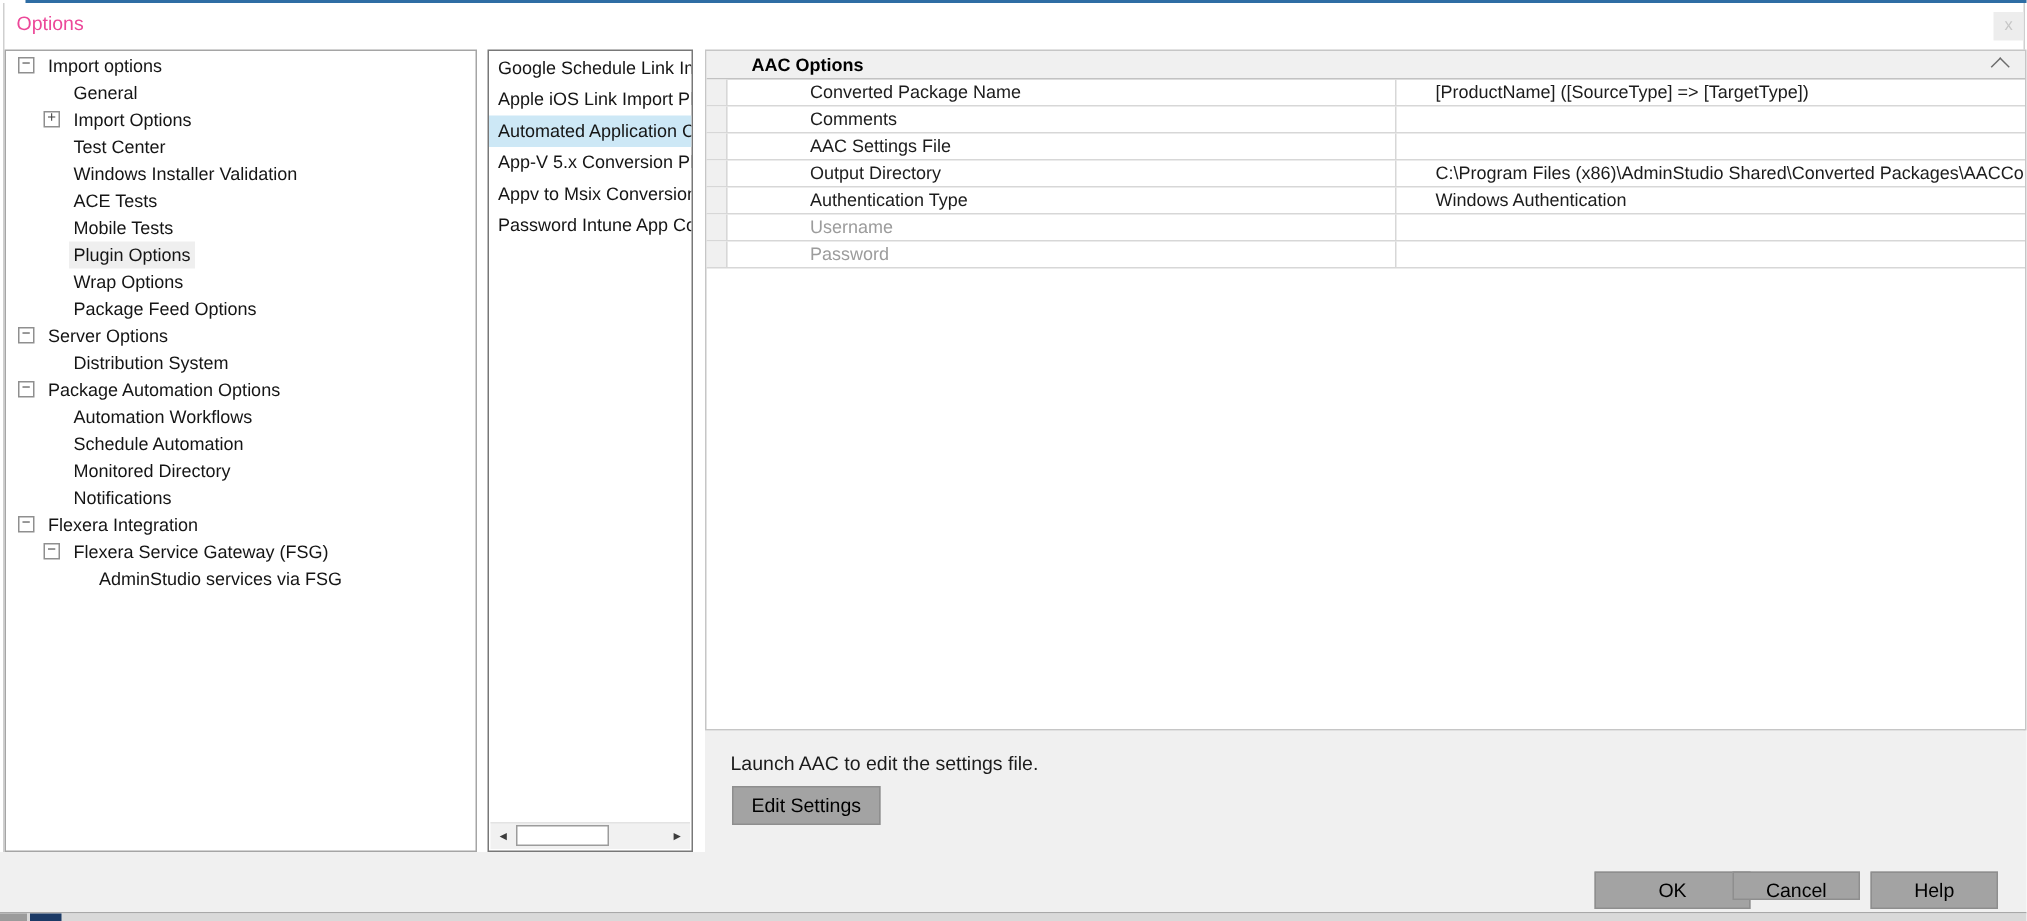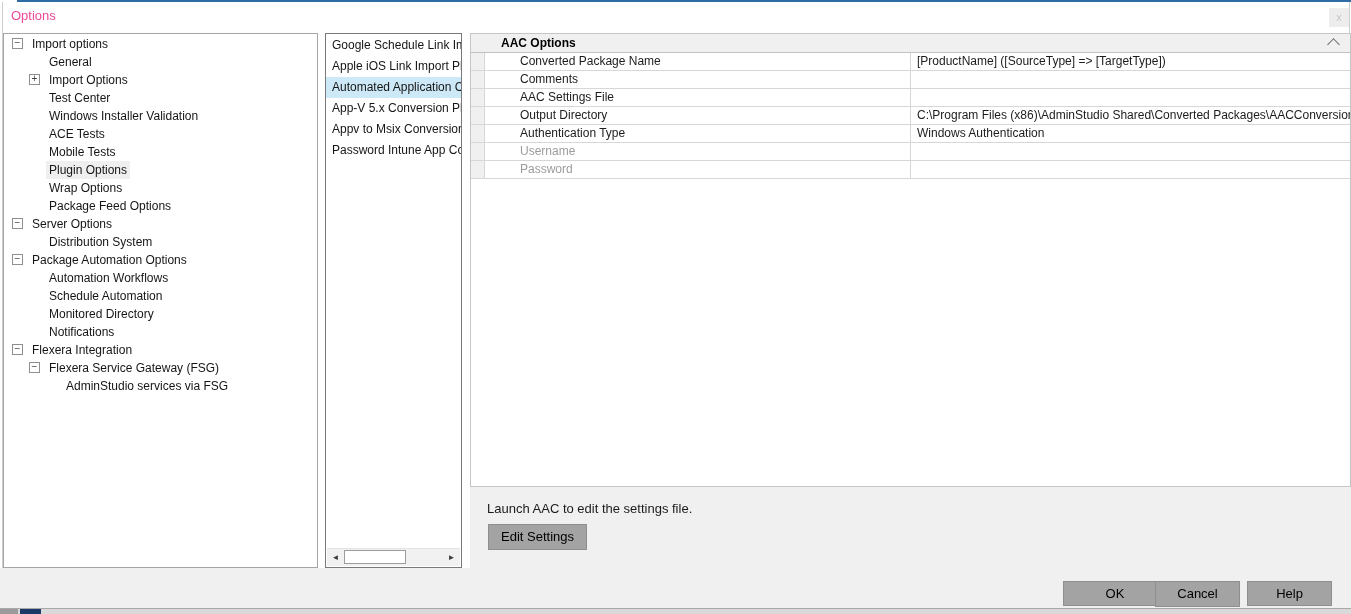--- a/index.html
+++ b/index.html
@@ -39,35 +39,35 @@
   .sb-left{left:0;}
   .sb-right{right:0;}
   .sb-thumb{position:absolute;left:17px;top:1px;width:62px;height:14px;box-sizing:border-box;background:#fff;border:1px solid #9c9c9c;}
 
   
   .grid-panel{position:absolute;left:470px;top:33px;width:881px;height:454px;box-sizing:border-box;
     border:1px solid #c6c6c6;background:#fff;overflow:hidden;}
   .grid-header{position:relative;height:18px;line-height:18px;background:#f0f0f0;font-size:12px;font-weight:bold;
     color:#000;padding-left:30px;border-bottom:1px solid #c2c2c2;}
   .chev{position:absolute;right:12px;top:6px;width:8px;height:8px;border-left:1px solid #6c6c6c;border-top:1px solid #6c6c6c;transform:rotate(45deg);}
-  .grow{position:relative;height:17px;line-height:17px;font-size:12px;border-bottom:1px solid #d7d7d7;display:flex;}
+  .grow{position:relative;height:17px;line-height:17px;font-size:12px;border-bottom:1px solid #d7d7d7;display:flex;gap:20px;}
   .gc-gutter{width:13px;background:#f0f0f0;border-right:1px solid #d7d7d7;flex:none;}
   .gc-label{width:390px;flex:none;padding-left:35px;border-right:1px solid #d7d7d7;color:#1c1c1c;overflow:hidden;white-space:nowrap;}
   .gc-value{flex:1;padding-left:6px;color:#1c1c1c;overflow:hidden;white-space:nowrap;}
   .grow-dis .gc-label{color:#9c9c9c;}
 
   .right-lower{position:absolute;left:470px;top:487px;width:881px;height:81px;background:#f0f0f0;}
   .bottom-strip{position:absolute;left:0;top:568px;width:1351px;height:40px;background:#f0f0f0;}
 
   .note{position:absolute;left:487px;top:501px;font-size:13px;color:#1b1b1b;}
   .btn{position:absolute;box-sizing:border-box;background:#a3a3a3;border:1px solid #8e8e8e;
     font-size:13px;color:#000;text-align:center;cursor:default;}
   .edit-btn{left:488px;top:524px;width:99px;height:26px;line-height:24px;}
   .ok-btn{left:1063px;top:581px;width:104px;height:25px;line-height:23px;}
-  .cancel-btn{left:1155px;top:581px;width:85px;height:26px;line-height:23px;}
+  .cancel-btn{left:1155px;top:581px;width:85px;height:19px;line-height:23px;}
   .help-btn{left:1247px;top:581px;width:85px;height:25px;line-height:23px;}
 </style>
 </head>
 <body>
 
 <div class="topline" style="background: rgb(46, 109, 164);"></div>
 <div class="win-left"></div>
 <div class="win-right"></div>
 
 <div class="title">Options</div>

